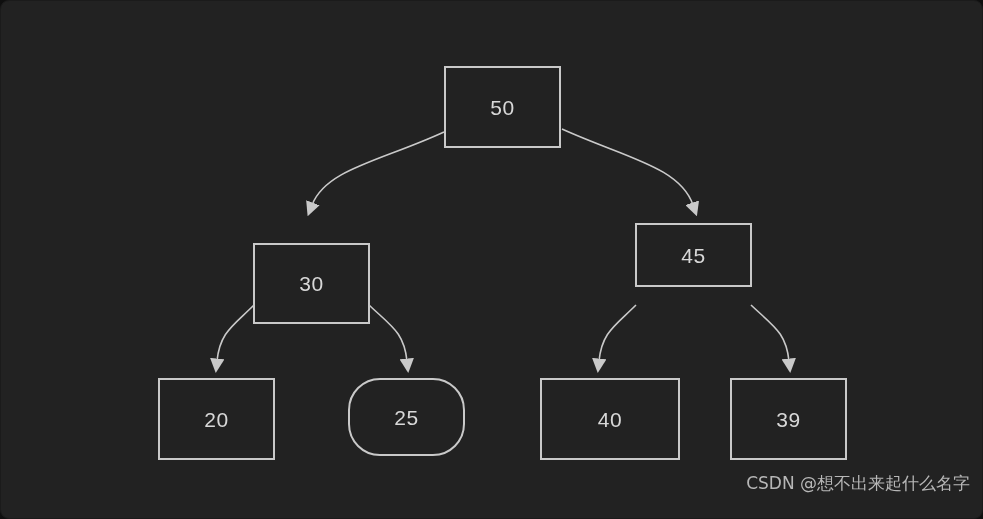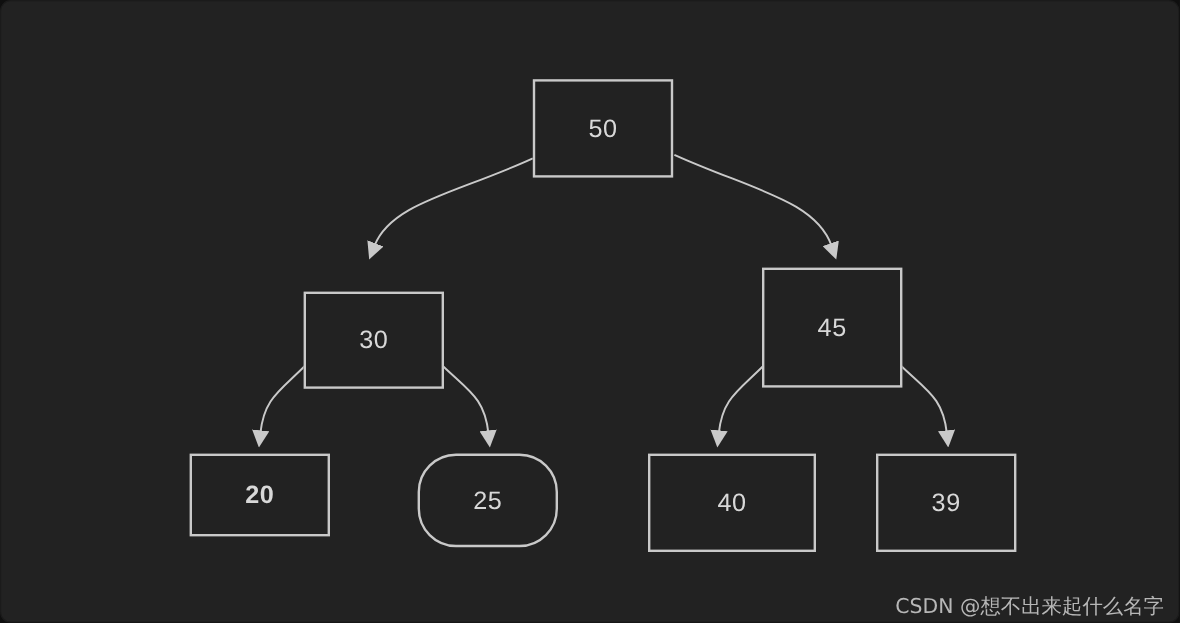--- a/index.html
+++ b/index.html
@@ -44,21 +44,21 @@
   .node-label {
     color: #d8d8d8;
     font-size: 21px;
     line-height: 1;
     letter-spacing: 0.5px;
     font-family: "Liberation Sans", "DejaVu Sans", sans-serif;
   }
   #watermark {
     position: absolute;
     right: 12px;
-    bottom: 2px;
+    bottom: 25px;
     color: #b7b7b7;
     font-size: 17px;
     line-height: 1.2;
     white-space: nowrap;
     font-family: "DejaVu Sans", "Liberation Sans", sans-serif;
   }
 </style>
 </head>
 <body>
 
@@ -80,24 +80,24 @@
       </g>
   </svg>
 
   <div id="nodes">
       <div class="node" style="left: 443px; top: 65px; width: 117px; height: 82px;">
         <span class="node-label">50</span>
       </div>
       <div class="node" style="left: 252px; top: 222px; width: 117px; height: 81px; margin-top: 20px;">
         <span class="node-label">30</span>
       </div>
-      <div class="node" style="left: 634px; top: 222px; width: 117px; height: 100px;">
+      <div class="node" style="left: 634px; top: 222px; width: 117px; height: 64px;">
         <span class="node-label">45</span>
       </div>
-      <div class="node" style="left: 157px; top: 377px; width: 117px; height: 69px; font-weight: bold;">
+      <div class="node" style="left: 157px; top: 377px; width: 117px; height: 82px;">
         <span class="node-label">20</span>
       </div>
       <div class="node" style="left: 347px; top: 377px; width: 117px; height: 78px; border-radius: 32px;">
         <span class="node-label">25</span>
       </div>
       <div class="node" style="left: 539px; top: 377px; width: 140px; height: 82px;">
         <span class="node-label">40</span>
       </div>
       <div class="node" style="left: 729px; top: 377px; width: 117px; height: 82px;">
         <span class="node-label">39</span>

